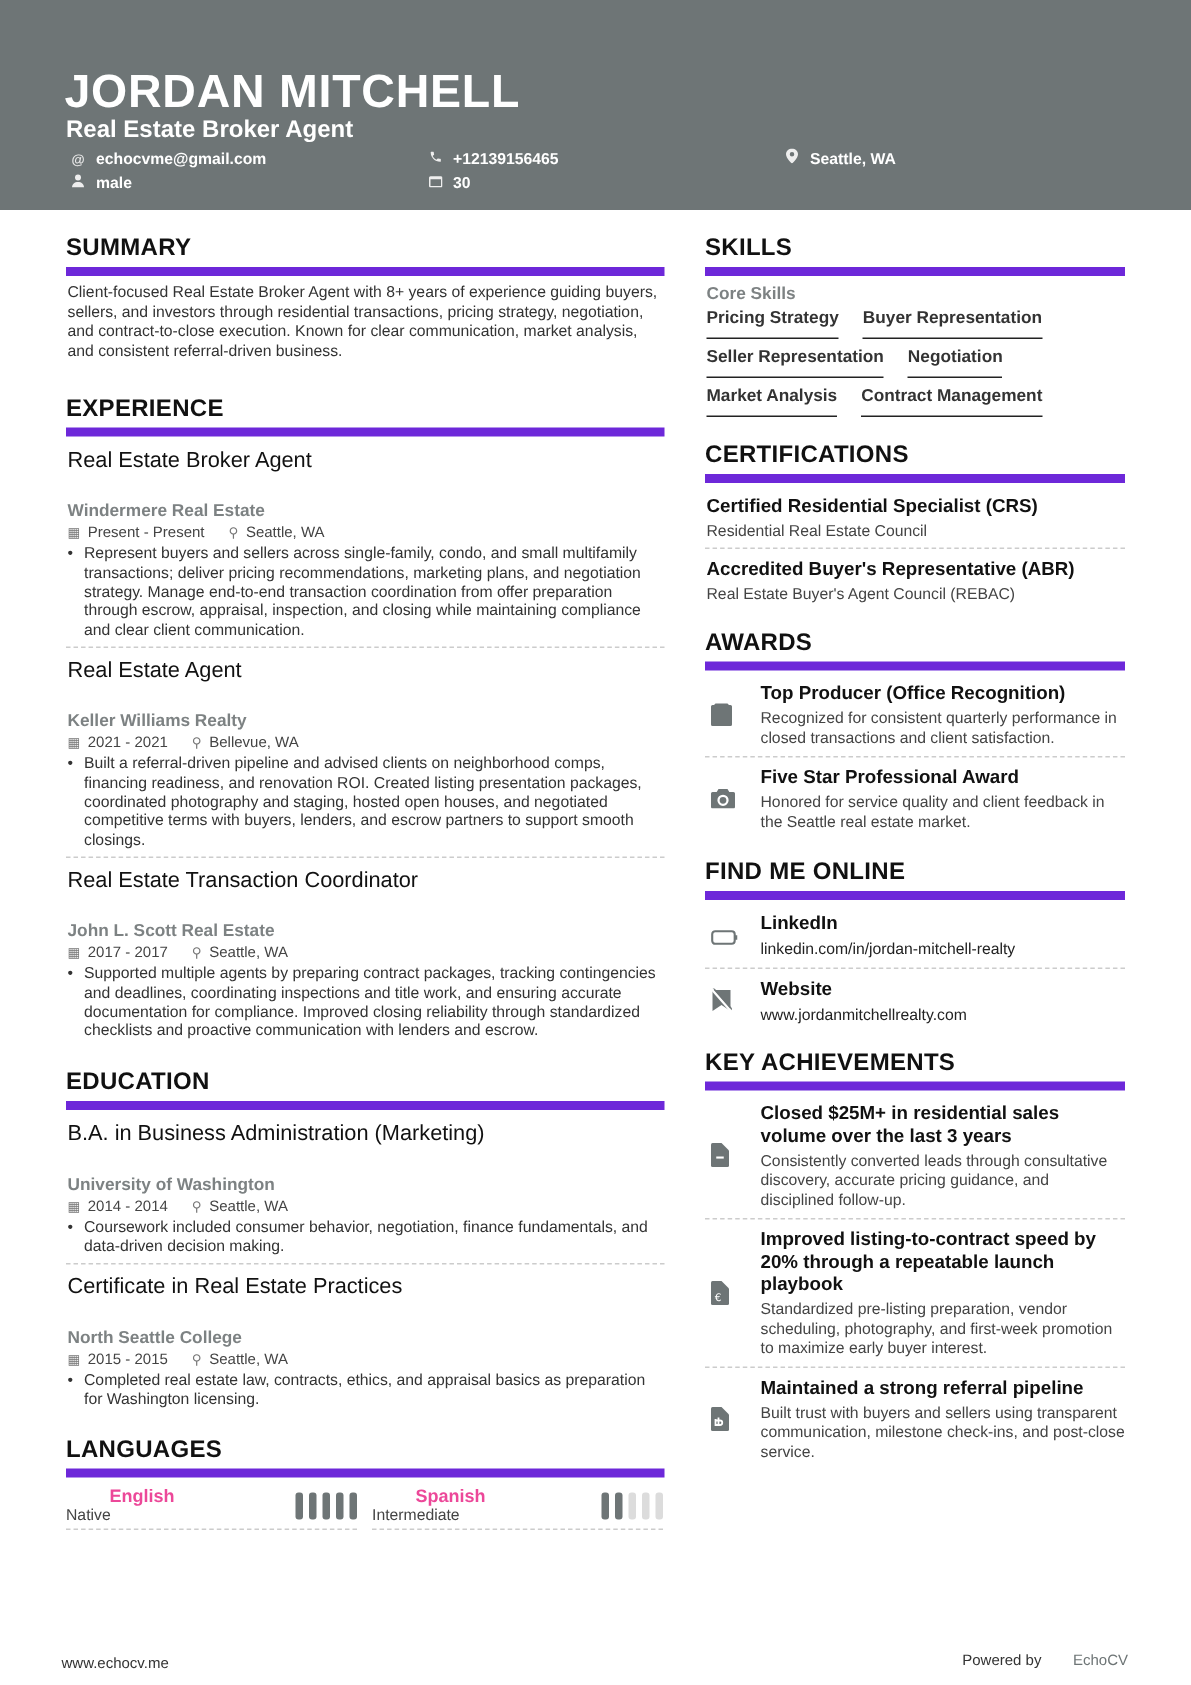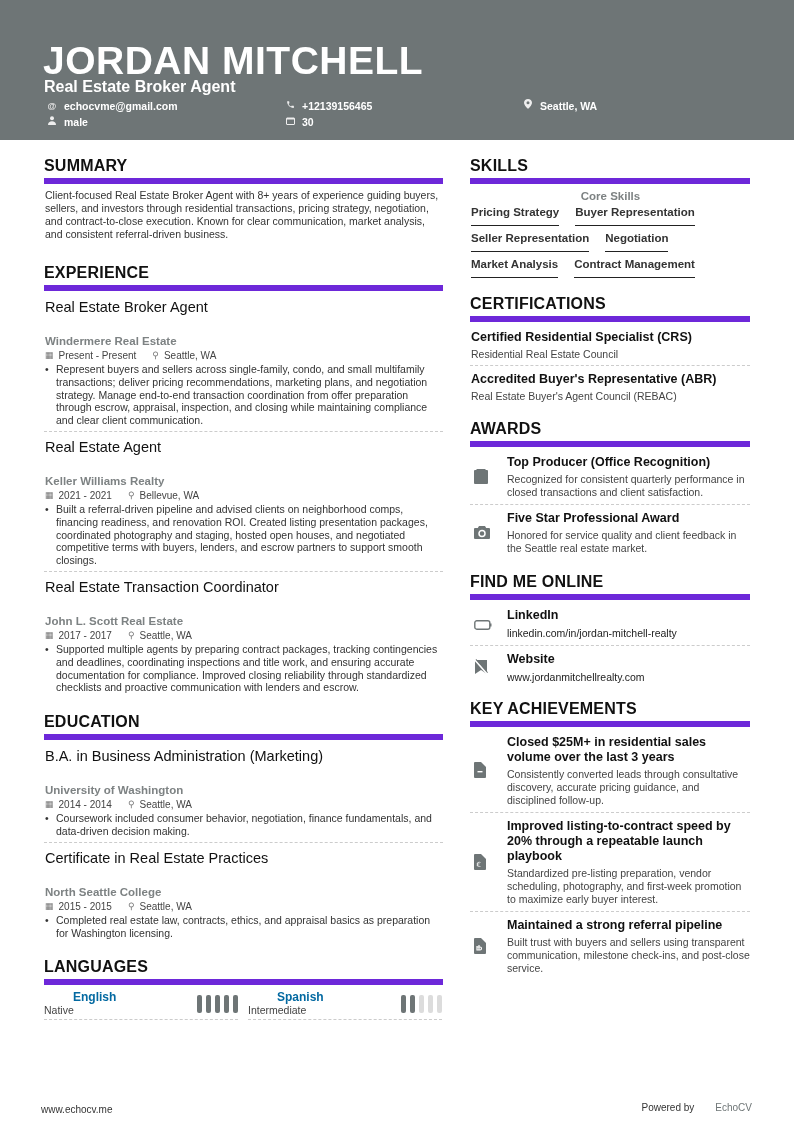--- a/index.html
+++ b/index.html
@@ -1,18 +1,18 @@
 <!DOCTYPE html>
 <html><head>
 <meta charset="utf-8">
 <style>
   * { box-sizing: border-box; margin: 0; padding: 0; }
   body { width: 794px; height: 1123px; background: #ffffff; font-family: "Liberation Sans", sans-serif; color: #222; position: relative; overflow: hidden; }
   .header { position: absolute; left: 0; top: 0; width: 794px; height: 140px; background: #6e7576; color: #fff; }
-  .name { position: absolute; left: 43px; top: 41px; font-size: 39px; font-weight: bold; letter-spacing: 0.5px; line-height: 40px; }
+  .name { position: absolute; left: 43px; top: 41px; font-size: 31px; font-weight: bold; letter-spacing: 0.5px; line-height: 40px; }
   .jobtitle { position: absolute; left: 44px; top: 77px; font-size: 16px; font-weight: bold; line-height: 20px; }
   .contact { position: absolute; font-size: 10.5px; font-weight: bold; line-height: 14px; display: flex; align-items: center; }
   .contact .ico { width: 12px; font-size: 9px; margin-right: 6px; text-align: center; color: #e8e8e8; }
 
   .col-left { position: absolute; left: 44px; top: 156px; width: 399px; }
   .col-right { position: absolute; left: 470px; top: 156px; width: 280px; }
   .sec-title { font-size: 16px; font-weight: bold; color: #111; line-height: 20px; padding-bottom: 2px; border-bottom: 6px solid #6d28d9; margin-bottom: 5px; letter-spacing: 0.2px; }
   .summary { font-size: 10.5px; line-height: 13px; color: #333; padding: 0 1px; margin-bottom: 22px; }
 
   .entry { padding: 2px 1px 4px 1px; border-bottom: 1px dashed #ccc; margin-bottom: 4px; }
@@ -20,27 +20,27 @@
   .entry-title { font-size: 14.5px; color: #111; line-height: 18px; }
   .entry-org { font-size: 11.5px; font-weight: bold; color: #7d8283; line-height: 15px; margin-top: 18px; }
   .meta { font-size: 10px; color: #444; line-height: 13px; display: flex; align-items: center; }
   .meta .ico { font-size: 9px; color: #777; margin-right: 5px; }
   .meta .loc { margin-left: 16px; display: flex; align-items: center; }
   .bullet { font-size: 10.5px; color: #333; line-height: 12.8px; display: flex; margin-top: 1px; }
   .bullet .dot { width: 11px; flex-shrink: 0; }
 
   .lang-row { display: flex; gap: 10px; margin-top: 2px; }
   .lang { width: 194px; display: flex; justify-content: space-between; align-items: center; border-bottom: 1px dashed #ccc; padding-bottom: 2px; }
-  .lang-name { font-size: 12px; font-weight: bold; color: #0369a1; line-height: 14px; padding-left: 29px; }
+  .lang-name { font-size: 12px; font-weight: bold; color: #ec4899; line-height: 14px; padding-left: 29px; }
   .lang-level { font-size: 10.5px; color: #444; line-height: 13px; }
   .bars { display: flex; gap: 4px; }
   .bar { width: 5px; height: 18px; border-radius: 2px; background: #6e7576; }
   .bar.off { background: #dcdcdc; }
 
-  .skill-group { font-size: 11.5px; font-weight: bold; color: #7d8283; line-height: 15px; margin-top: 2px; margin-left: 1px; text-align: center; }
+  .skill-group { font-size: 11.5px; font-weight: bold; color: #7d8283; line-height: 15px; margin-top: 2px; margin-left: 1px; }
   .skills { display: flex; flex-wrap: wrap; column-gap: 16px; margin-left: 1px; }
   .skill { font-size: 11.5px; font-weight: bold; color: #333; line-height: 16px; padding-bottom: 5px; border-bottom: 1px solid #222; margin-bottom: 4px; }
 
   .cert { padding: 2px 1px 4px 1px; border-bottom: 1px dashed #ccc; margin-bottom: 3px; }
   .cert.last { border-bottom: none; }
   .cert-title { font-size: 12.5px; font-weight: bold; color: #111; line-height: 16px; }
   .cert-sub { font-size: 10.5px; color: #444; line-height: 14px; margin-top: 2px; }
 
   .iconed { display: flex; padding: 3px 0 5px 0; border-bottom: 1px dashed #ccc; margin-bottom: 3px; align-items: center; }
   .iconed.last { border-bottom: none; }

